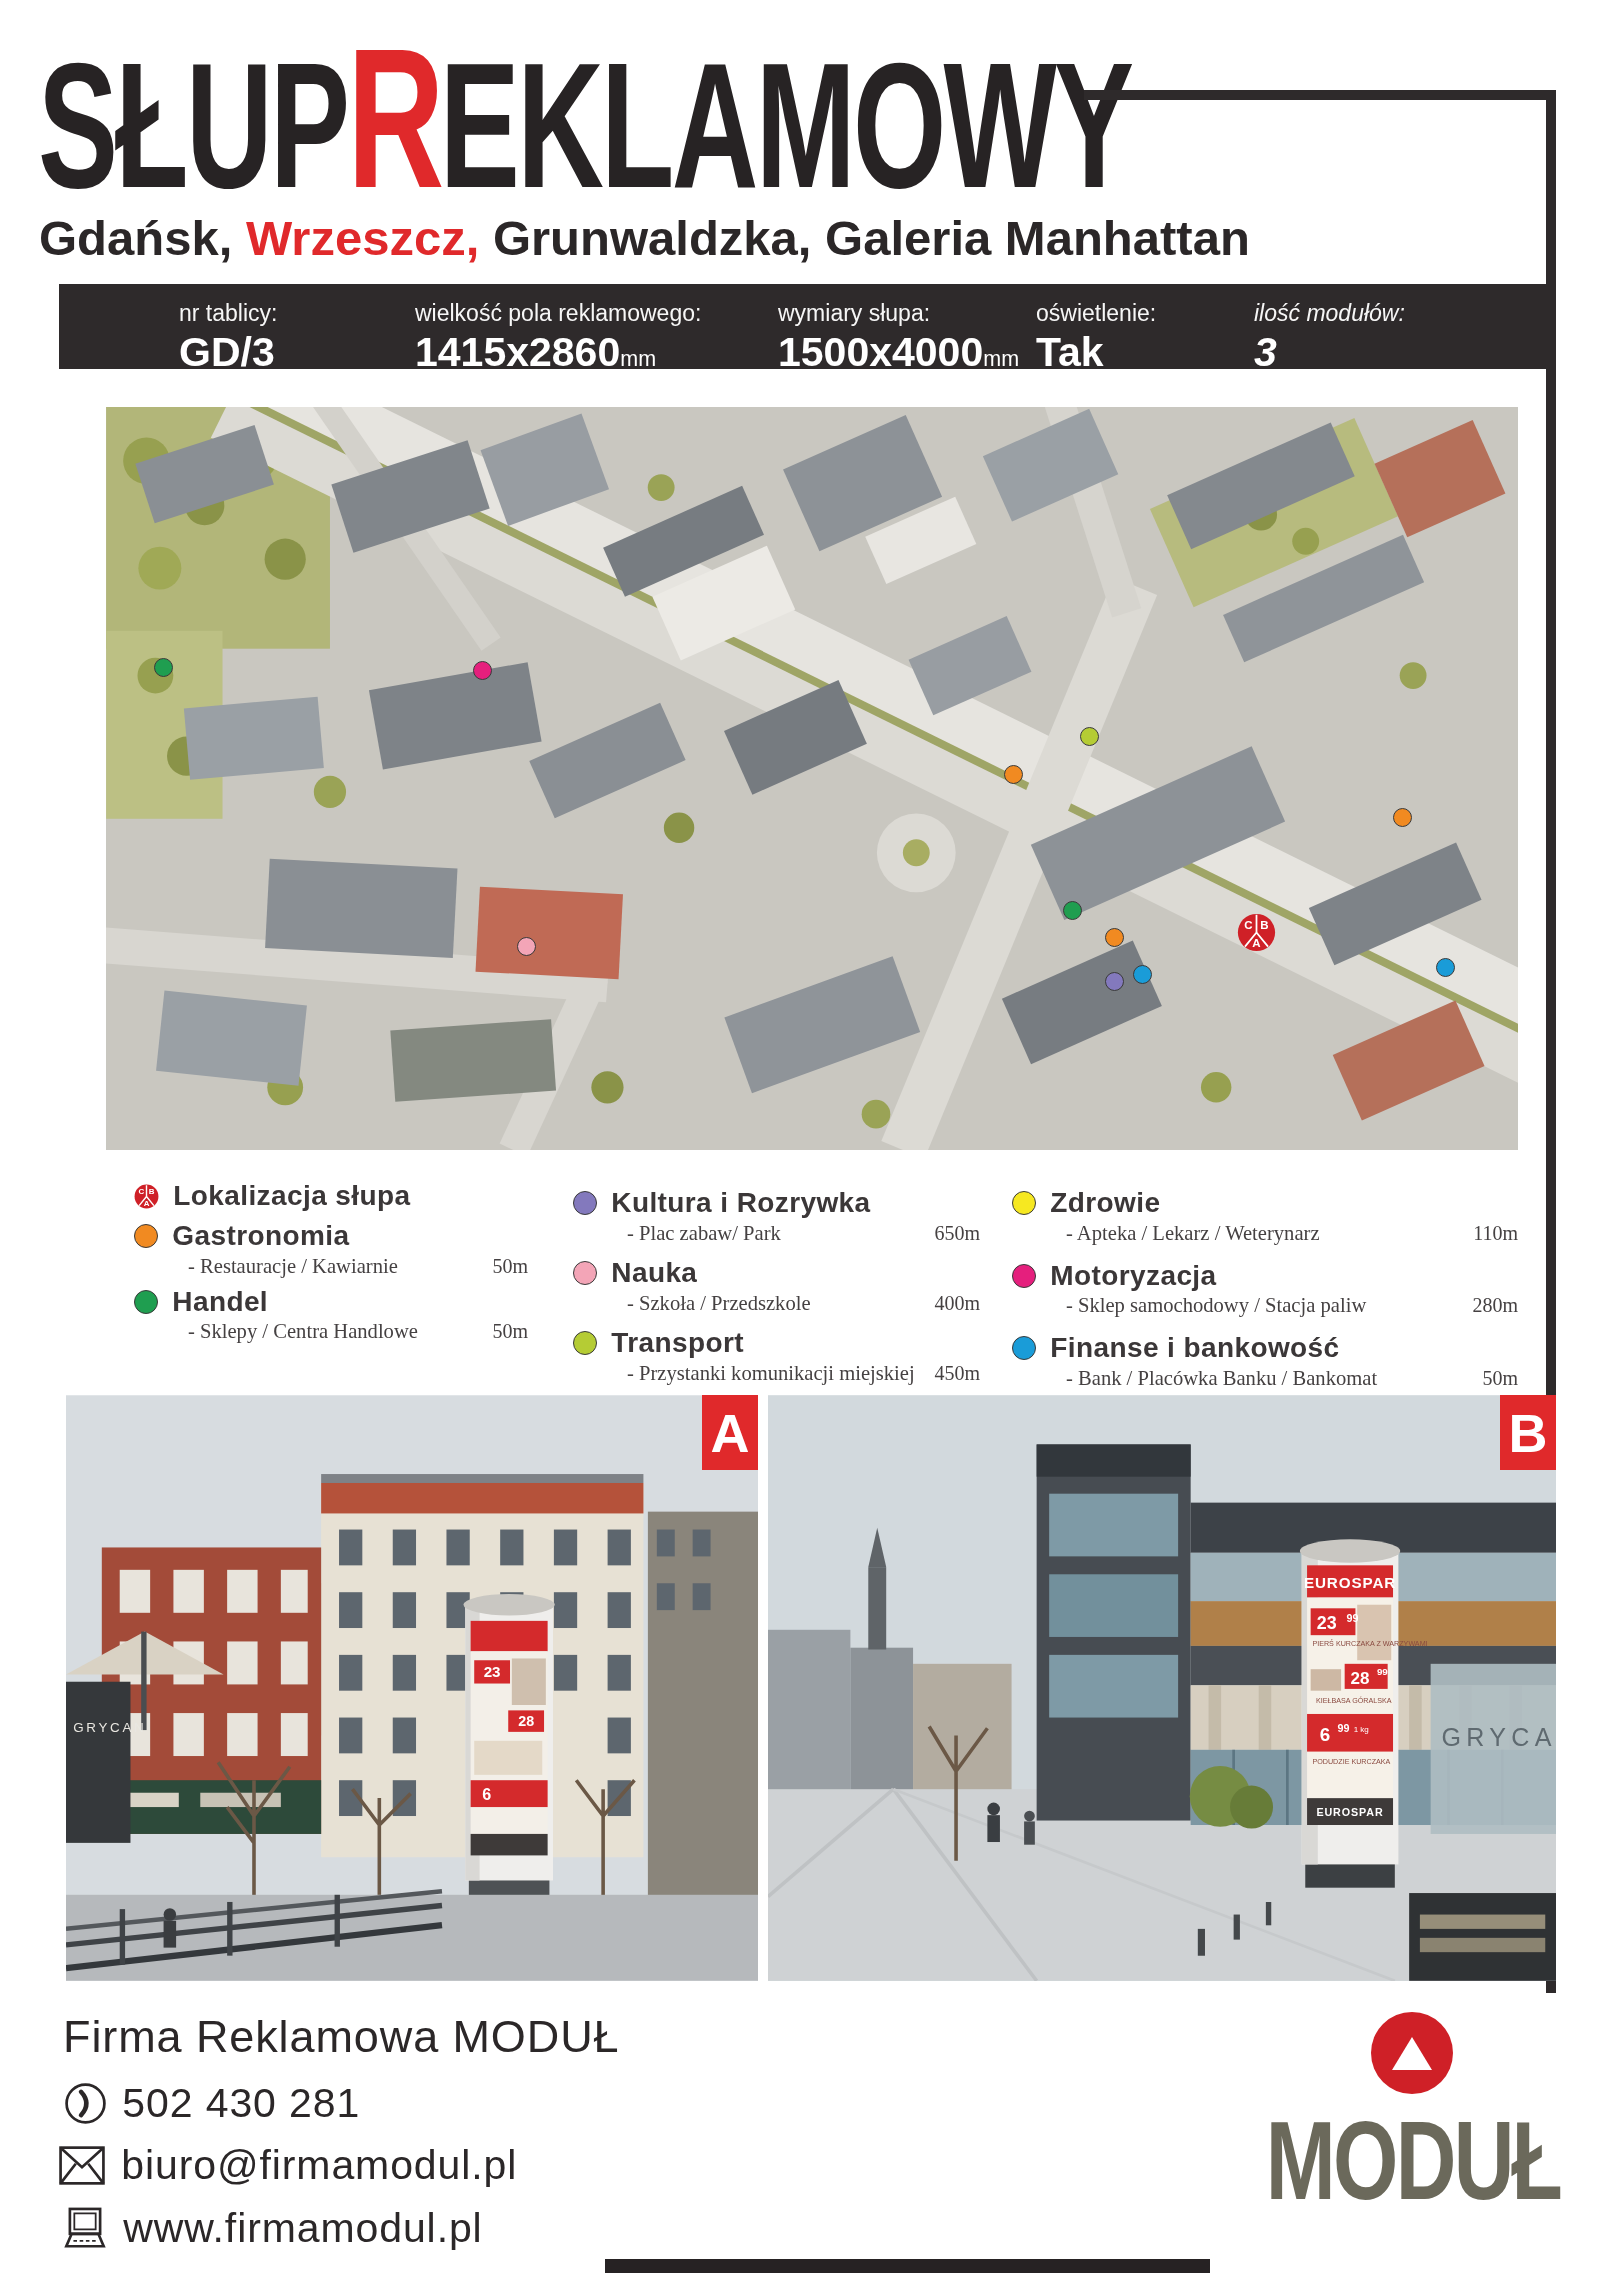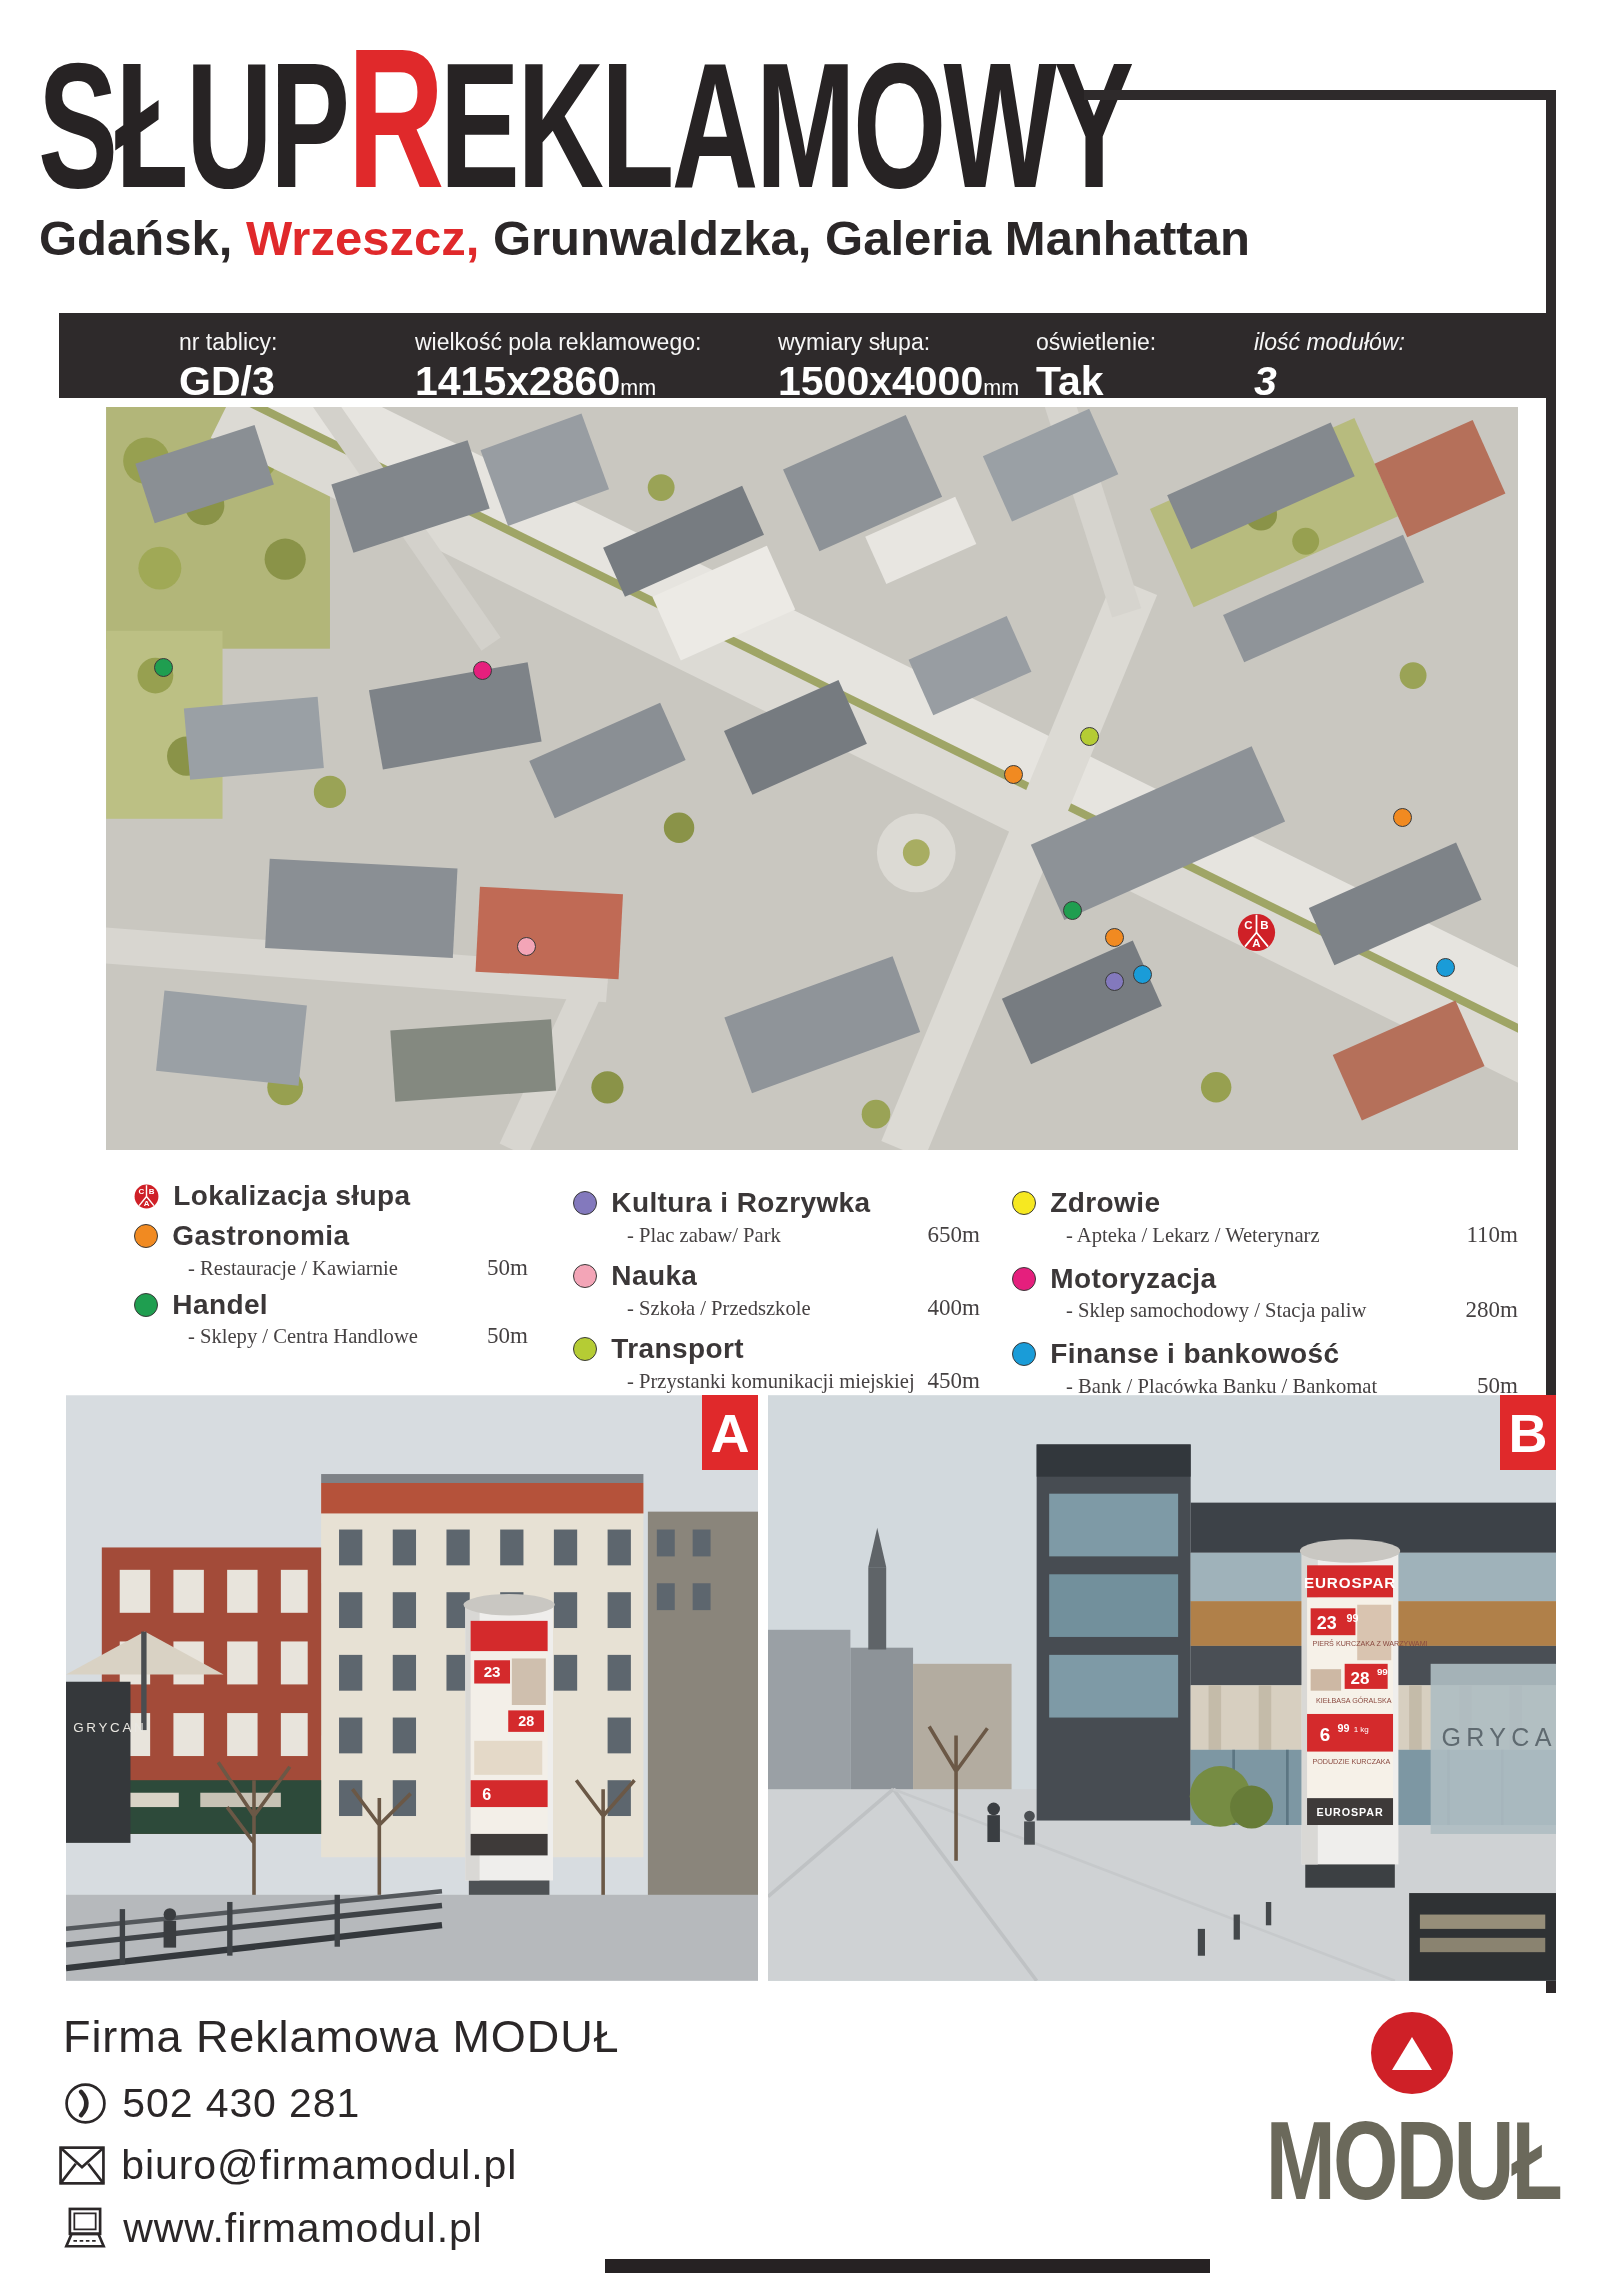--- a/index.html
+++ b/index.html
@@ -10,21 +10,21 @@
   
   .title{left:38px;top:36px;font-size:120px;font-weight:bold;letter-spacing:-2.7px;
          line-height:1;transform:scaleY(1.48);transform-origin:0 0;white-space:nowrap;color:#272324;}
   .title .accent{color:#e0292b;font-size:1.12em;letter-spacing:-4.5px;line-height:0;}
   .subtitle{left:39px;top:210px;font-size:49px;font-weight:bold;letter-spacing:0px;white-space:nowrap;color:#2b2728;}
   .accent{color:#e0292b;}
   .frame-top{left:1084px;top:90px;width:472px;height:9.9px;background:#2e2a2b;}
   .frame-right{left:1546px;top:90px;width:9.9px;height:1903px;background:#2e2a2b;}
 
   
-  .info-bar{left:59px;top:313px;width:1497px;height:85px;background:#2e2a2b;}
+  .info-bar{left:59px;top:284px;width:1497px;height:85px;background:#2e2a2b;}
   .info-field{position:absolute;top:16px;color:#ffffff;white-space:nowrap;}
   .info-label{font-size:23px;font-weight:normal;opacity:.96;}
   .info-value{font-size:41px;font-weight:bold;margin-top:1.8px;}
   .info-unit{font-size:21.5px;font-weight:normal;}
   .f0{left:120px;} .f1{left:356px;} .f2{left:719px;} .f3{left:977px;} .f4{left:1195px;font-style:italic;}
 
   
   .map{left:106px;top:407px;width:1412px;height:743px;background:#c9c7c0;overflow:hidden;}
   .map svg{display:block;}
   .map-dots{position:absolute;left:0;top:0;width:100%;height:100%;}
@@ -35,21 +35,21 @@
   .legend-col{top:1180px;display:flex;flex-direction:column;gap:8px;}
   .lc0{left:134px;width:394px;}
   .lc1{left:573px;width:407px;top:1187px;gap:12.5px;}
   .lc2{left:1012px;width:506px;top:1187px;gap:15px;}
   .lg-title-row{display:flex;align-items:center;gap:14.3px;}
   .lg-dot{width:24px;height:24px;border-radius:50%;border:1.8px solid #3a3a3a;box-sizing:border-box;flex:0 0 auto;}
   .lg-marker{width:25px;height:25px;flex:0 0 auto;}
   .lg-title{font-size:28px;font-weight:bold;color:#3b3738;letter-spacing:0.4px;}
   .lg-sub-row{display:flex;align-items:baseline;padding-left:54px;margin-top:2.7px;font-family:Liberation Serif, serif;}
   .lg-sub{font-size:20.6px;color:#454142;flex:1;white-space:nowrap;}
-  .lg-dist{font-size:23px;color:#454142;margin-left:7.2px;}
+  .lg-dist{font-size:20px;color:#454142;margin-left:7.2px;}
 
   
   .photo{overflow:hidden;}
   .photo-a{left:66px;top:1395px;width:692px;height:586px;}
   .photo-b{left:768px;top:1395px;width:788px;height:586px;}
   .badge{position:absolute;top:0;right:0;width:56px;height:75px;background:#e0292b;color:#ffffff;
          display:flex;align-items:center;justify-content:center;font-size:54px;font-weight:bold;}
 
   
   .company{left:63px;top:2011px;font-size:45px;color:#2b2728;letter-spacing:0.9px;}

